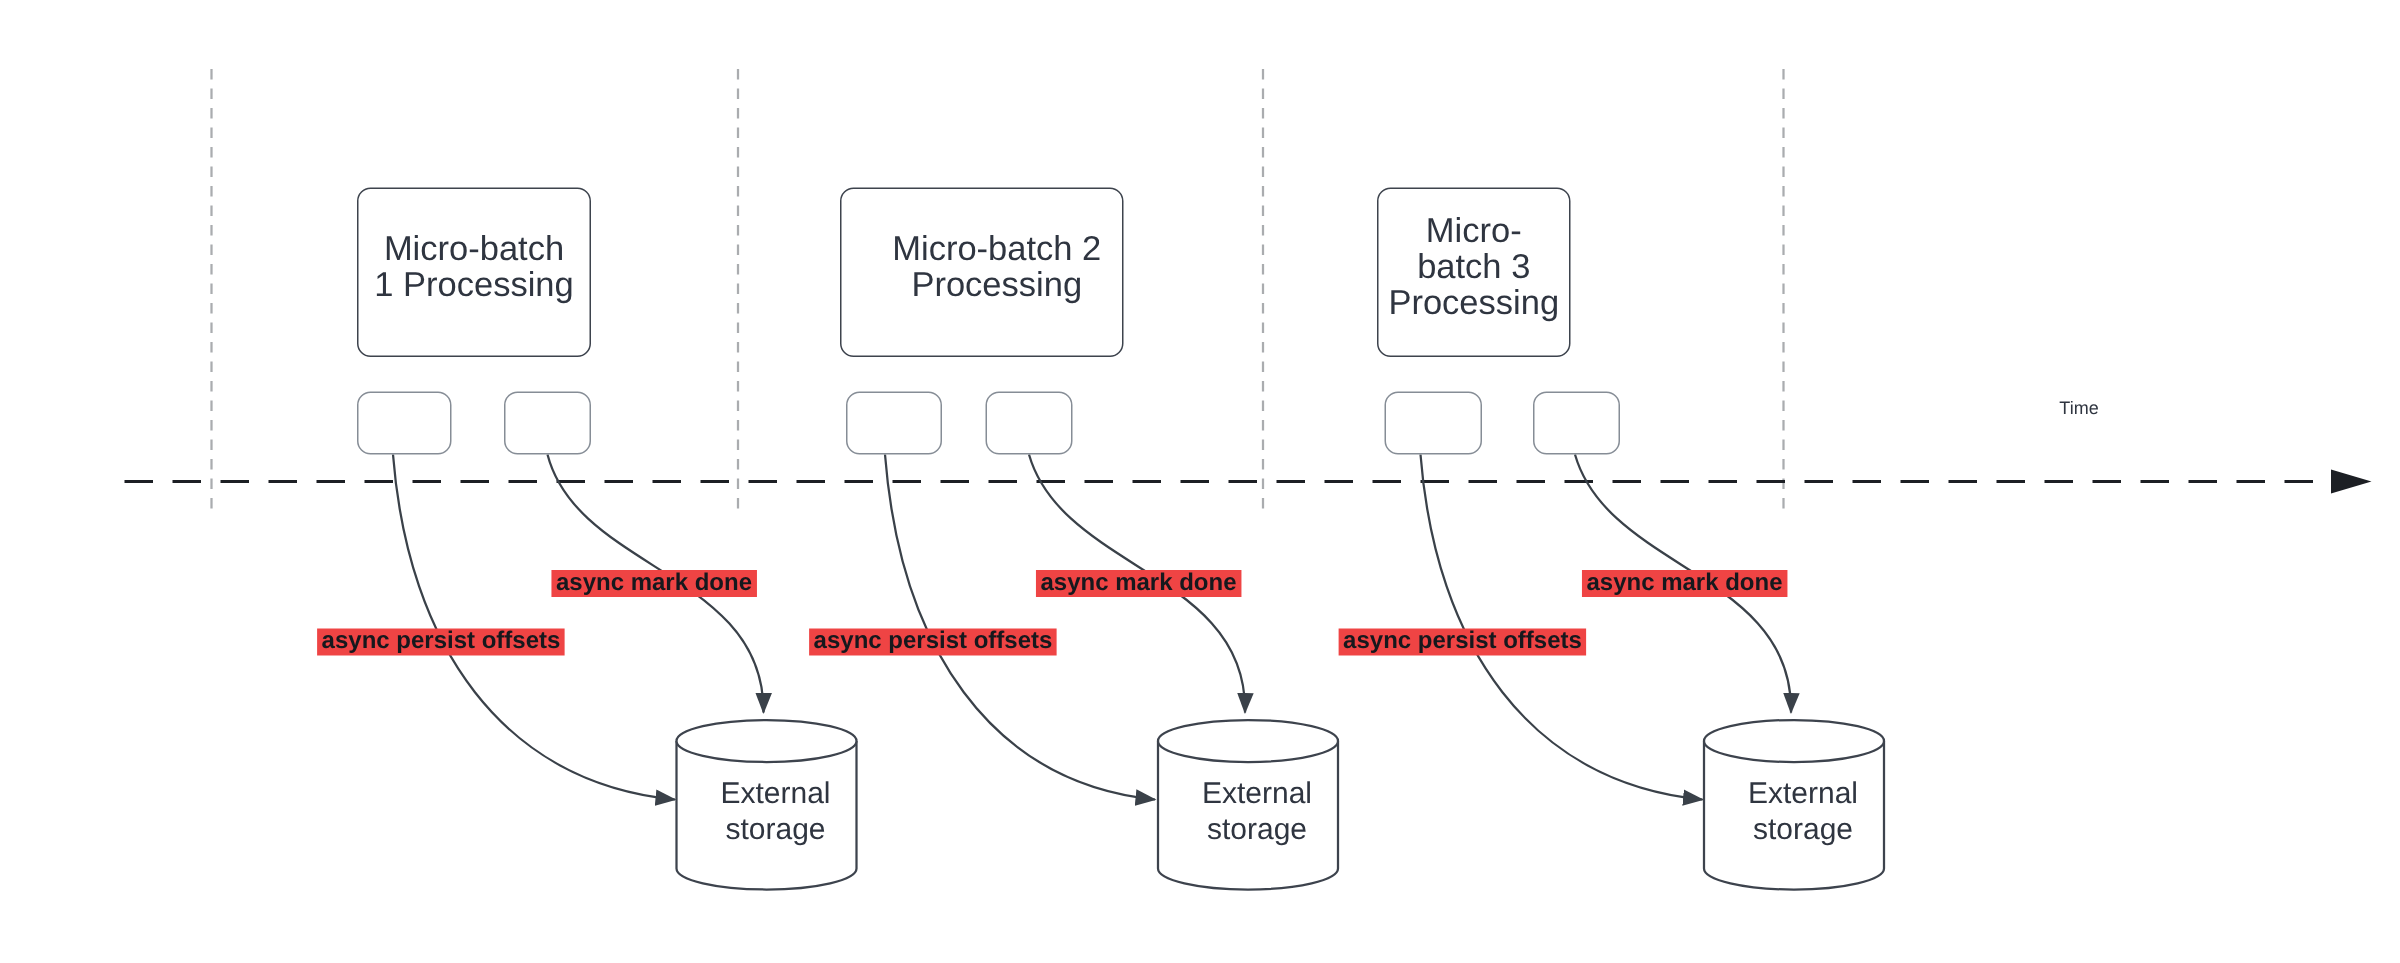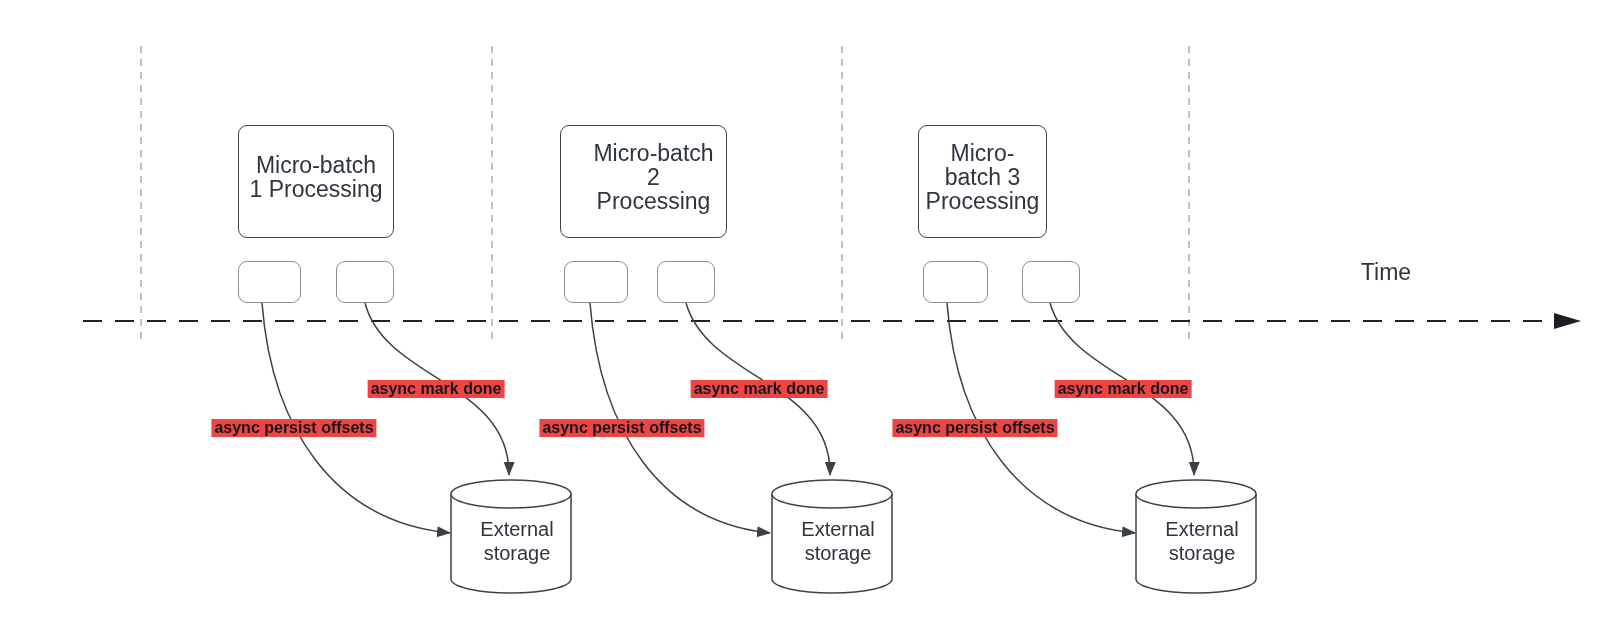--- a/index.html
+++ b/index.html
@@ -13,21 +13,21 @@
            text-align:center;font-size:23px;line-height:24px;color:#2f3540;
            padding:0 8px 10px 8px;}
   .subnode{position:absolute;box-sizing:border-box;background:#fff;
            border:1.5px solid #868d96;border-radius:9px;}
   .edge-label{position:absolute;transform:translate(-50%,-50%);
               font-size:16px;font-weight:bold;color:#16181d;background:#ef4444;
               white-space:nowrap;padding:0 3px;}
   .cyl-label{position:absolute;width:132px;text-align:center;
              font-size:20px;line-height:24px;color:#2f3540;}
   .time-label{position:absolute;transform:translate(-50%,-50%);
-              font-size:23px;color:#2f3540;white-space:nowrap;}
+              font-size:12px;color:#2f3540;white-space:nowrap;}
 </style>
 </head>
 <body>
 
 <div class="canvas">
 
   <svg class="layer" width="1600" height="642" viewBox="0 0 1600 642">
     <defs>
       <marker id="ah" markerUnits="userSpaceOnUse" markerWidth="16" markerHeight="12" refX="13" refY="5.5" orient="auto">
         <path d="M0,0 L14,5.5 L0,11 Z" fill="#3a4149"></path>
@@ -69,21 +69,21 @@
 
   <div class="bignode" style="left:238px;top:125px;width:156px;height:113px;">
     <span>Micro-batch 1 Processing</span>
   </div>
   <div class="subnode" style="left:238px;top:261px;width:63px;height:42px;"></div>
   <div class="subnode" style="left:336px;top:261px;width:58px;height:42px;"></div>
   <div class="edge-label" style="left:294px;top:428px;">async persist offsets</div>
   <div class="edge-label" style="left:436px;top:389px;">async mark done</div>
   <div class="cyl-label" style="left:451px;top:517px;">External storage</div>
 
-  <div class="bignode" style="left:560px;top:125px;width:167px;height:113px;padding-left:28px;">
+  <div class="bignode" style="left:560px;top:125px;width:189px;height:113px;padding-left:28px;">
     <span>Micro-batch 2 Processing</span>
   </div>
   <div class="subnode" style="left:564px;top:261px;width:64px;height:42px;"></div>
   <div class="subnode" style="left:657px;top:261px;width:58px;height:42px;"></div>
   <div class="edge-label" style="left:622px;top:428px;">async persist offsets</div>
   <div class="edge-label" style="left:759px;top:389px;">async mark done</div>
   <div class="cyl-label" style="left:772px;top:517px;">External storage</div>
 
   <div class="bignode" style="left:918px;top:125px;width:129px;height:113px;">
     <span>Micro-batch 3 Processing</span>

